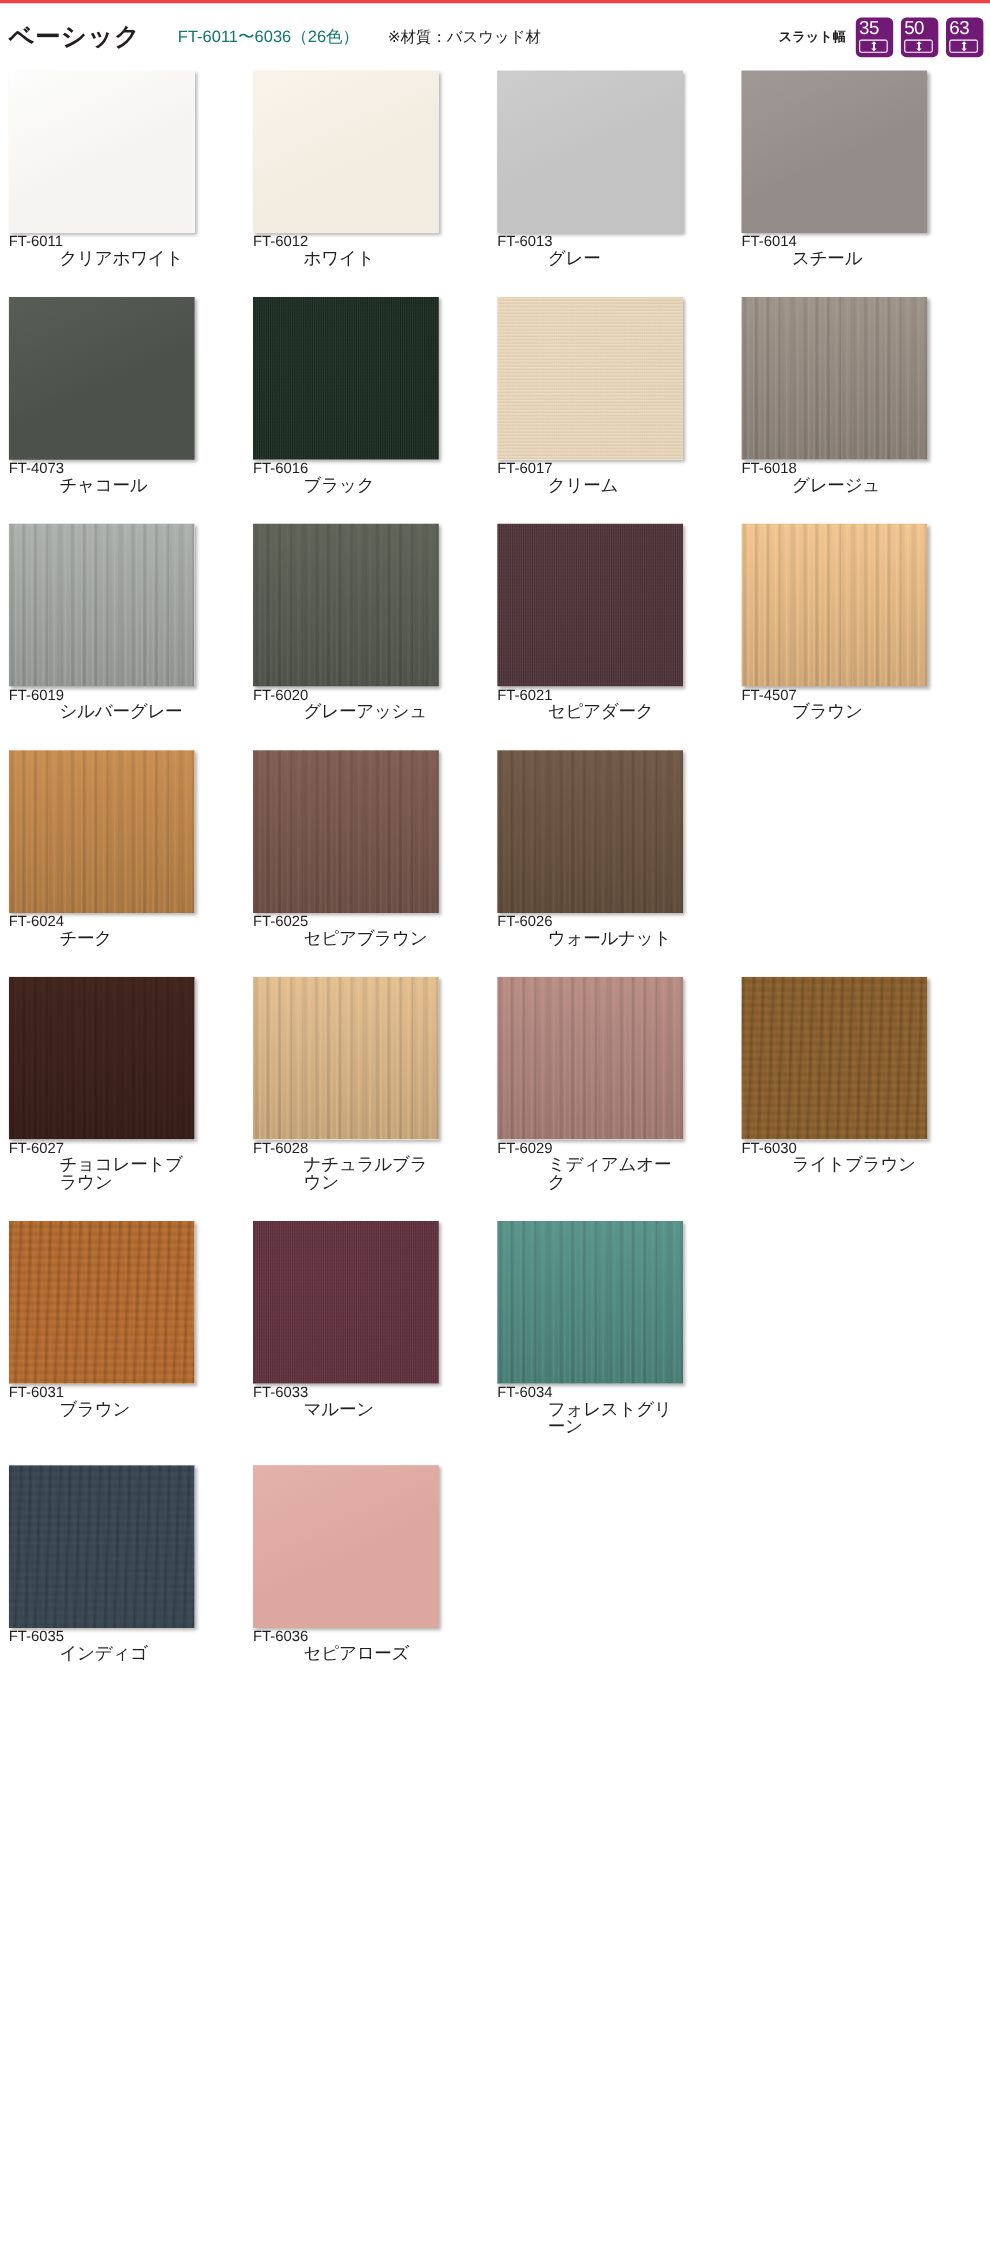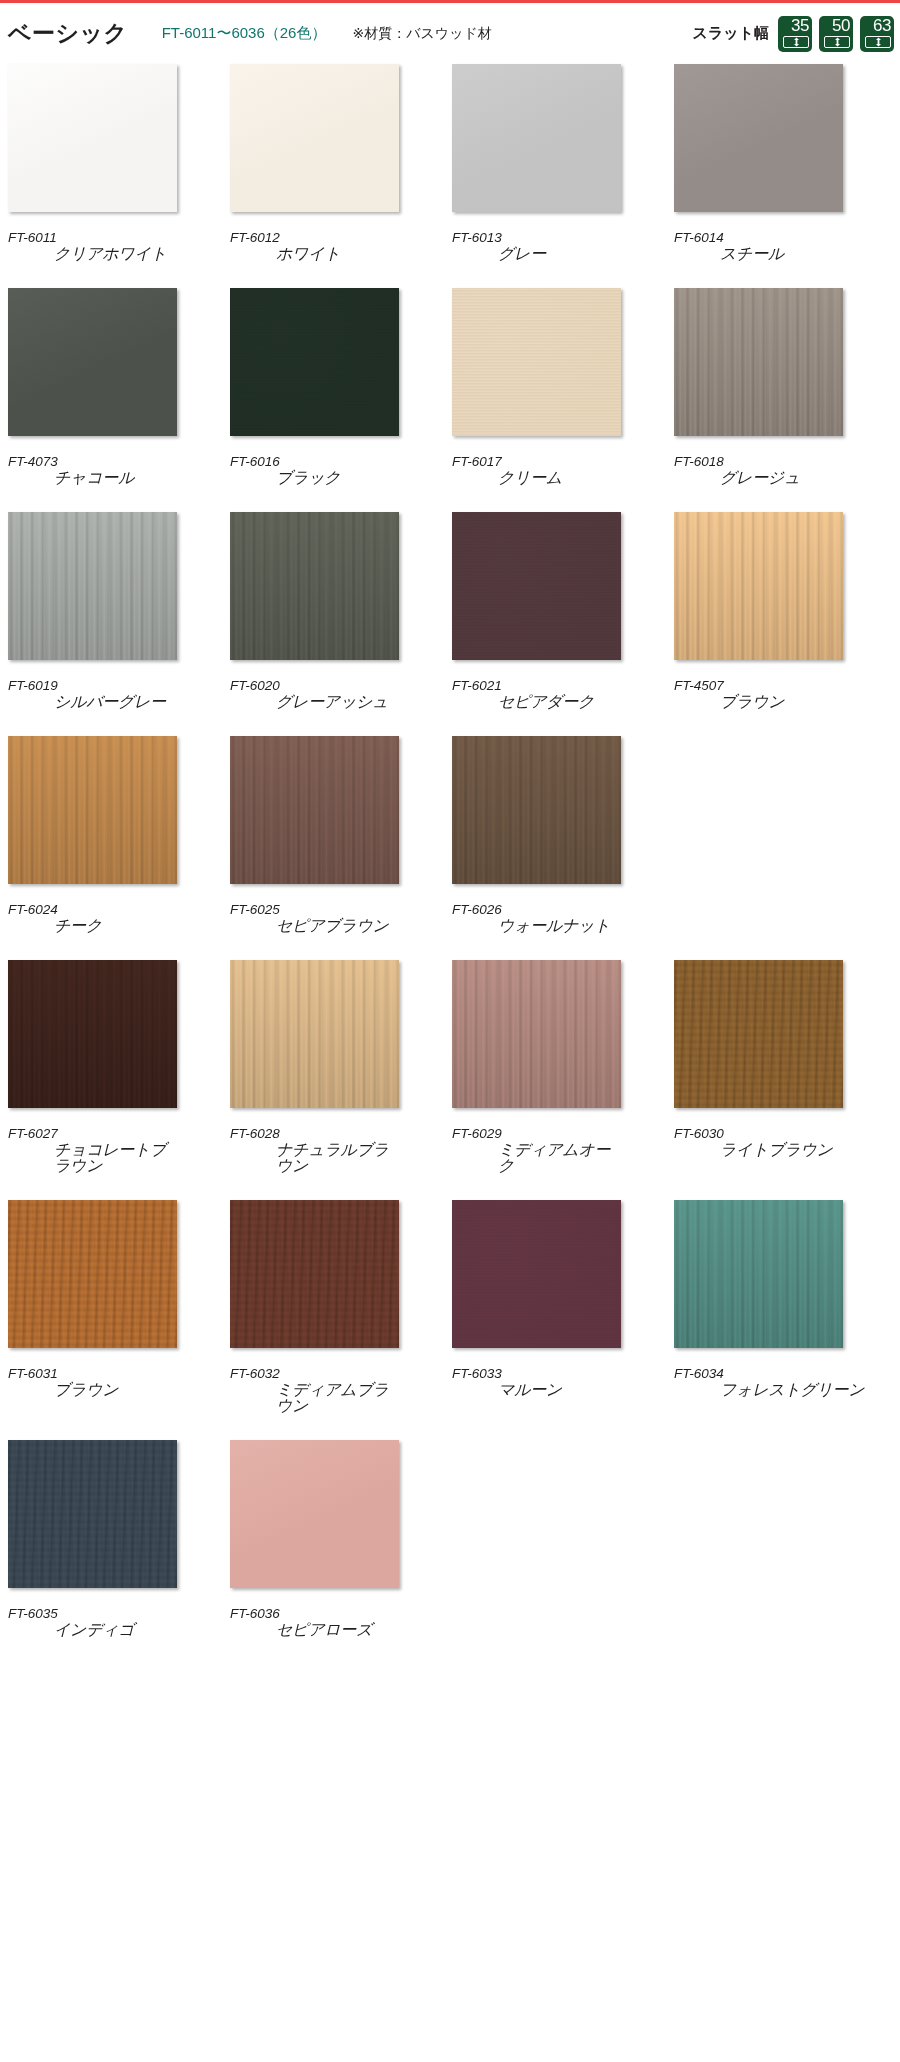--- a/index.html
+++ b/index.html
@@ -49,34 +49,34 @@
     white-space: nowrap;
     color: #231f20;
   }
   .slat-area {
     margin-left: auto;
     display: flex;
     align-items: center;
     gap: 7px;
   }
   .slat-label {
-    font-size: 15px;
+    font-size: 12px;
     font-weight: bold;
     color: #231f20;
     white-space: nowrap;
     margin-right: 2px;
   }
   .slat-badge {
     width: 34px;
     height: 36px;
-    background: #14532d;
+    background: #701a75;
     border-radius: 5px;
     display: flex;
     flex-direction: column;
-    align-items: flex-end;
+    align-items: flex-start;
     justify-content: flex-start;
     box-sizing: border-box;
     padding: 1px 3px 3px 3px;
   }
   .slat-num {
     color: #ffffff;
     font-size: 17px;
     line-height: 18px;
     font-weight: normal;
     letter-spacing: -0.5px;
@@ -118,23 +118,22 @@
     height: 148px;
     box-shadow: 2px 2px 3px rgba(0,0,0,0.30);
     position: relative;
     overflow: hidden;
   }
   .swatch-chip .tex {
     position: absolute;
     inset: 0;
   }
   .swatch-caption {
-    padding-top: 18px;
+    padding-top: 0;
     line-height: 16px;
-    font-style: italic;
   }
   .sw-code {
     font-size: 13.5px;
     color: #231f20;
     letter-spacing: 0px;
     display: block;
   }
   .sw-name {
     font-size: 16px;
     color: #231f20;
@@ -375,29 +374,20 @@
         <div class="swatch-chip">
           <div class="tex" style="background-color:#b96f32;background-image:repeating-linear-gradient(92deg,#00000000 0px,#00000026 2px,#00000000 5px,#00000000 9px),repeating-linear-gradient(88deg,#c87f4200 0px,#c87f4240 2px,#c87f4200 6px),repeating-linear-gradient(0deg,#00000000 0px,#0000001a 3px,#00000000 7px);"></div>
         </div>
         <div class="swatch-caption">
           <span class="sw-code">FT-6031</span>
           <span class="sw-name">ブラウン</span>
         </div>
       </div>
       <div class="swatch-cell">
         <div class="swatch-chip">
-          <div class="tex" style="background-color:#6d3b2d;background-image:repeating-linear-gradient(92deg,#00000000 0px,#00000026 2px,#00000000 5px,#00000000 9px),repeating-linear-gradient(88deg,#7d483800 0px,#7d483840 2px,#7d483800 6px),repeating-linear-gradient(0deg,#00000000 0px,#0000001a 3px,#00000000 7px);"></div>
-        </div>
-        <div class="swatch-caption">
-          <span class="sw-code">FT-6032</span>
-          <span class="sw-name">ミディアムブラウン</span>
-        </div>
-      </div>
-      <div class="swatch-cell">
-        <div class="swatch-chip">
           <div class="tex" style="background-color:#5d2d3b;background-image:repeating-linear-gradient(90deg,#ffffff00 0px,#ffffff14 1px,#ffffff00 2px),repeating-linear-gradient(0deg,#00000000 0px,#00000012 1px,#00000000 3px),radial-gradient(circle at 30% 30%,#6b374633,#00000000 70%);"></div>
         </div>
         <div class="swatch-caption">
           <span class="sw-code">FT-6033</span>
           <span class="sw-name">マルーン</span>
         </div>
       </div>
       <div class="swatch-cell">
         <div class="swatch-chip">
           <div class="tex" style="background-color:#559188;background-image:repeating-linear-gradient(90deg,#67a09600 0px,#67a09655 1px,#67a09600 3px,#67a09600 5px),repeating-linear-gradient(90deg,#00000000 0px,#0000001c 2px,#00000000 6px,#00000000 11px),linear-gradient(180deg,#67a09644,#00000022);"></div>

